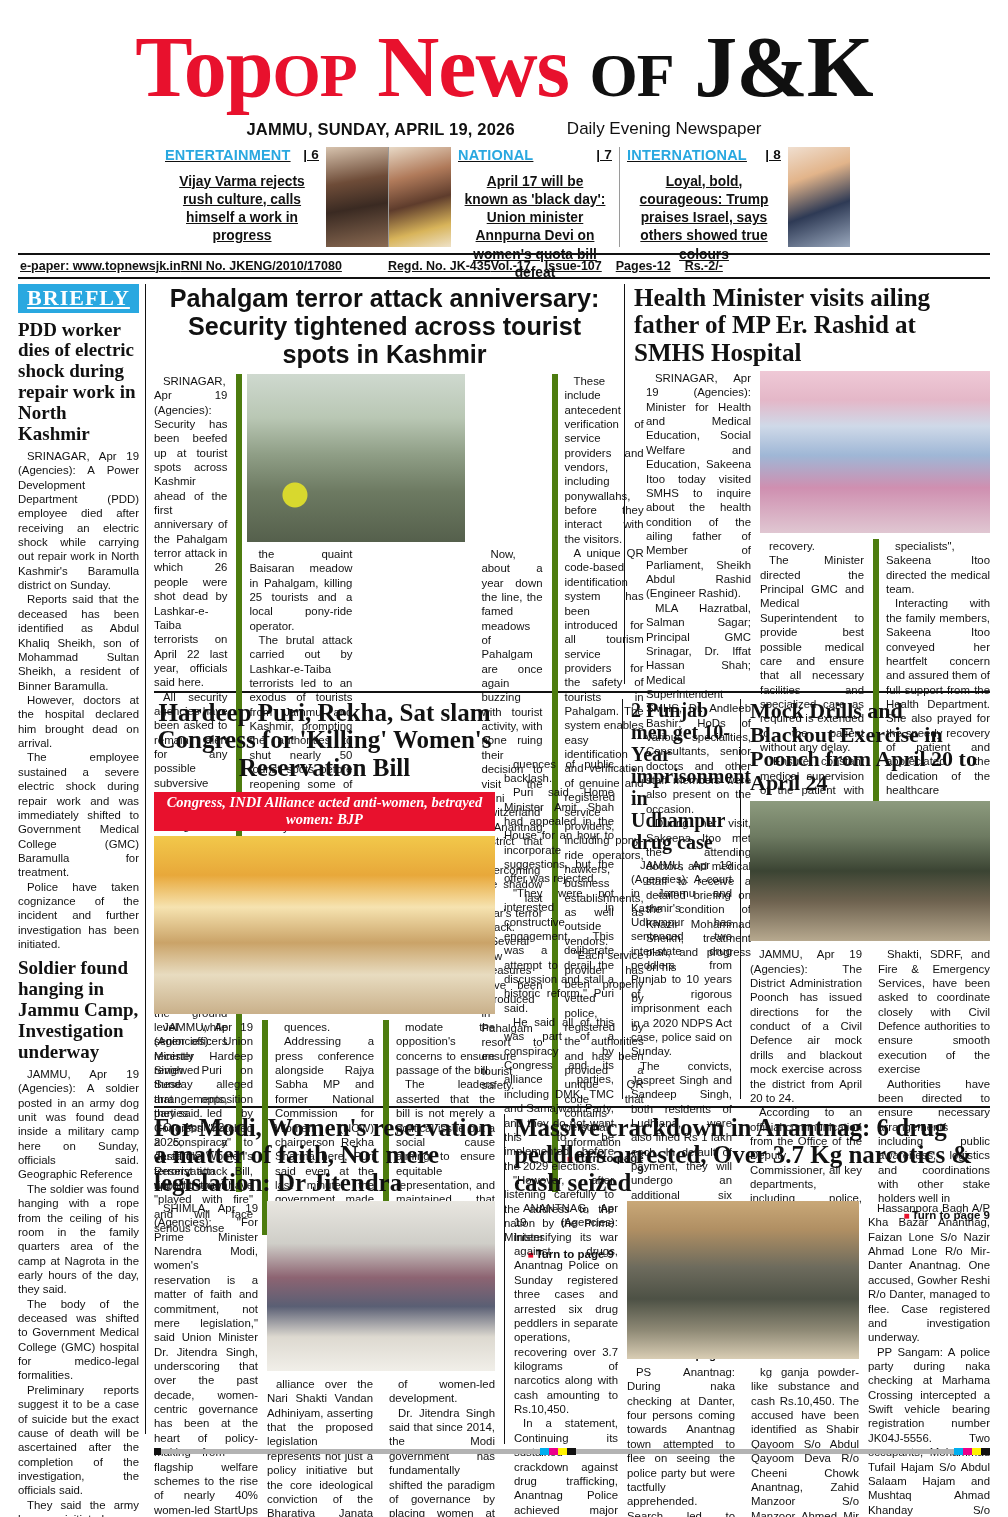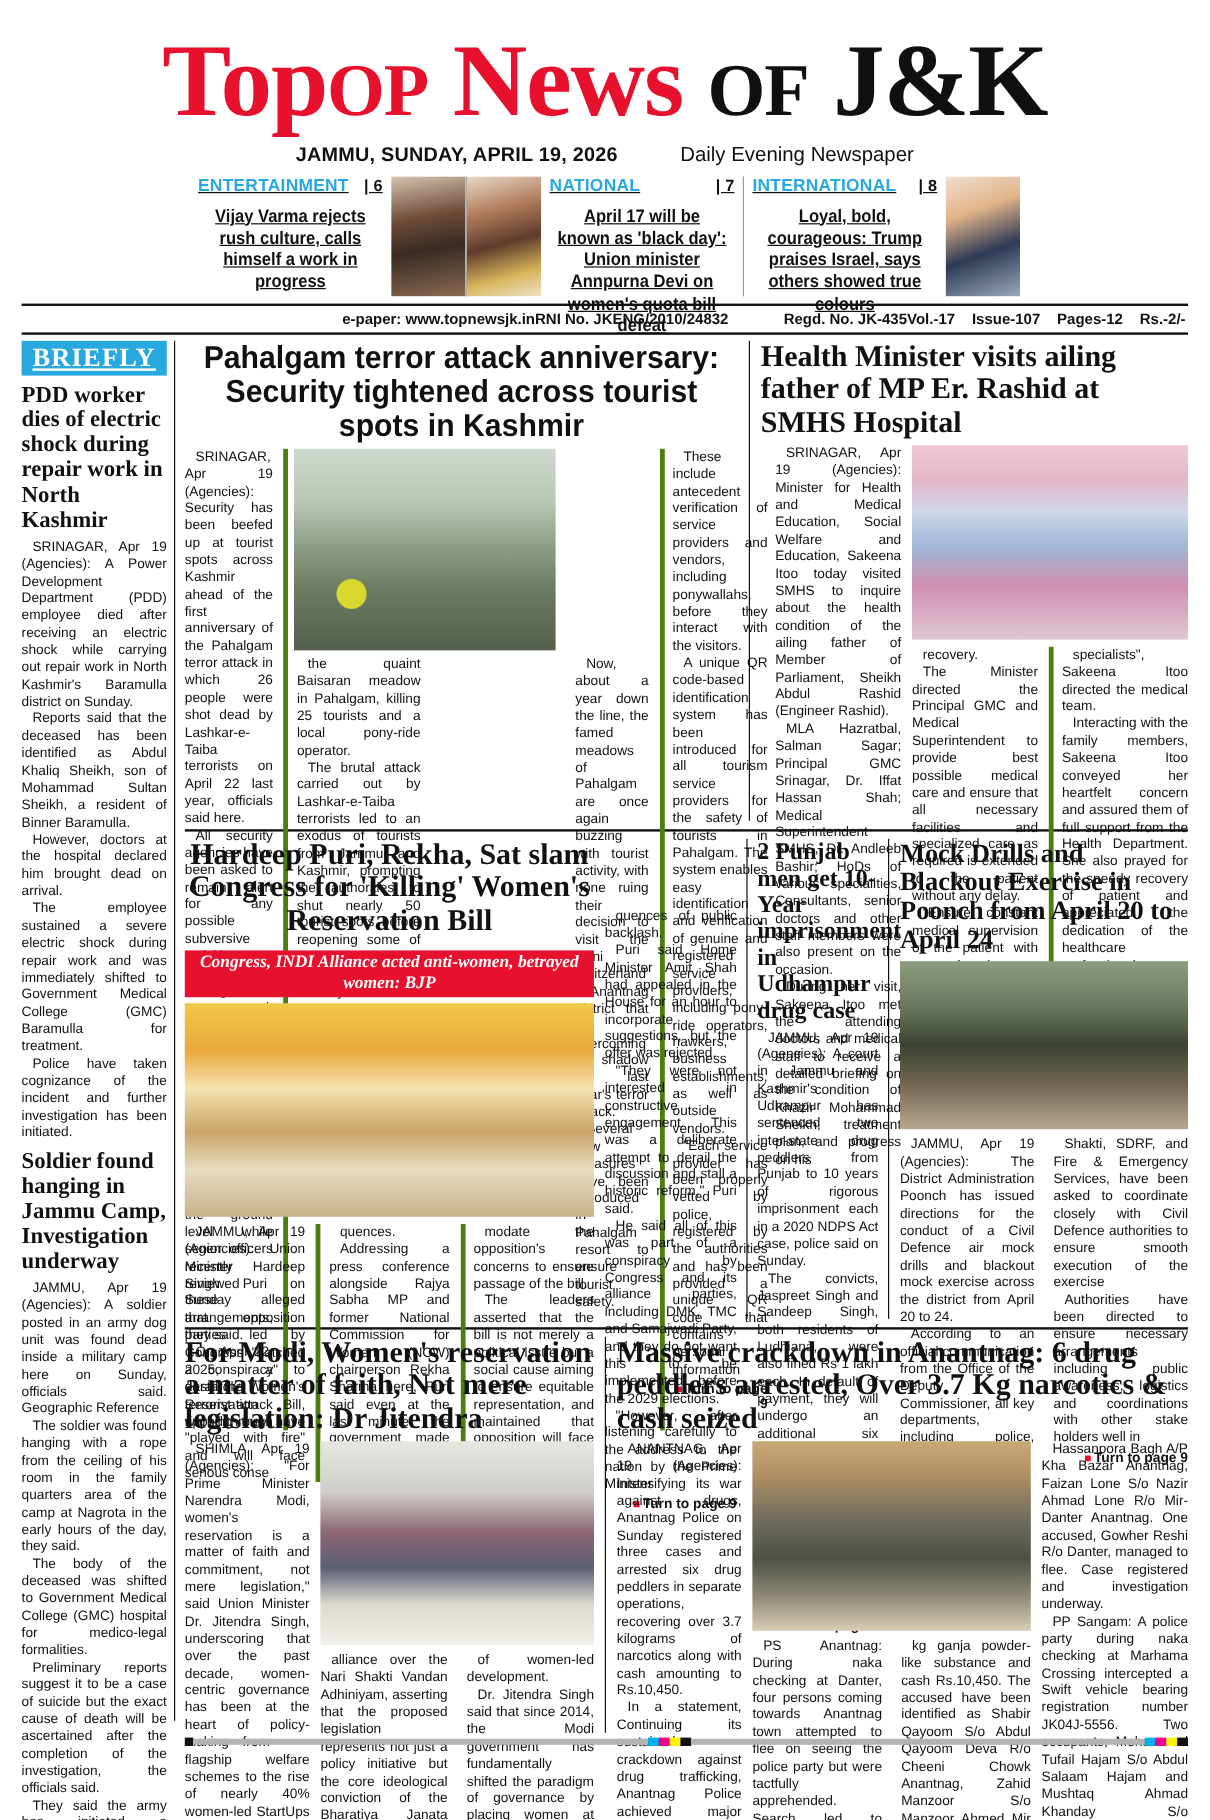--- a/index.html
+++ b/index.html
@@ -55,23 +55,24 @@
     font-family:"Liberation Sans", sans-serif;
     transform:scaleX(0.92); transform-origin:center;
   }
   .mugA { background:linear-gradient(170deg,#d7c3ae 0%,#6e4c38 35%,#3a2a22 60%,#8a6a52 100%); height:100%; }
   .mugB { background:linear-gradient(165deg,#e8d9c6 0%,#b07a5a 30%,#5e3c2c 55%,#d8b45a 80%,#efe2c8 100%); height:100%; }
   .mugC { background:linear-gradient(160deg,#f0dfd0 0%,#e2b48a 30%,#2e3a55 62%,#9aa8bd 100%); height:100%; }
 
   
   .rule-thick { border-top:2px solid #111; margin-top:6px; }
   .infostrip {
-    display:flex; align-items:center; justify-content:flex-end;
+    display:flex; align-items:center; justify-content:flex-start;
     font-size:12.5px; font-weight:700; padding:4px 2px 4px 2px;
     border-bottom:2px solid #111;
+    text-decoration:underline;
   }
   .infostrip .mid { display:flex; gap:46px; }
   .infostrip .right { display:flex; gap:14px; }
 
   
   .grid { display:flex; margin-top:5px; height:1150px; }
   .colL { width:128px; flex:0 0 128px; padding-right:6px; border-right:1px solid #111; }
   .colR { flex:1; padding-left:8px; }
 
   
@@ -105,21 +106,21 @@
   }
   .hl-serif.center { text-align:center; }
   .subbanner {
     background:#e8112d; color:#fff; text-align:center;
     font-family:"Liberation Serif", serif; font-style:italic; font-weight:700;
     font-size:14.5px; padding:2px 0 3px; margin:11px 0 5px;
   }
   .cols2 { display:flex; gap:9px; }
   .cols3 { display:flex; gap:9px; }
   .c { flex:1; }
-  .sep { border-left:4px solid #4d7c0f; }
+  .sep { border-left:6px solid #4d7c0f; }
   .photo { width:100%; background:#ccc; overflow:hidden; position:relative; }
 
   .hr-black { border-top:2px solid #111; margin:7px 0 6px; }
   .vr { border-left:1px solid #111; }
 
   
   .ph-kashmir { background:
       radial-gradient(circle at 22% 72%, #d8d82e 0 12px, transparent 13px),
       linear-gradient(180deg,#cfd9cf 0%,#b9c7b4 26%,#8f9e86 48%,#6d7a62 70%,#55604c 100%); }
   .ph-hosp { background:
@@ -197,21 +198,21 @@
           <div class="mugC"></div>
         </div>
     </div>
   </div>
 
   <div class="rule-thick"></div>
 
   <div class="infostrip">
     <span>e-paper: www.topnewsjk.in</span>
     <span class="mid">
-      <span>RNI No. JKENG/2010/24832</span>
+      <span>RNI No. JKENG/2010/17080</span>
       <span>Regd. No. JK-435</span>
     </span>
     <span class="right">
       <span>Vol.-17</span>
       <span>Issue-107</span>
       <span>Pages-12</span>
       <span>Rs.-2/-</span>
     </span>
   </div>
 

